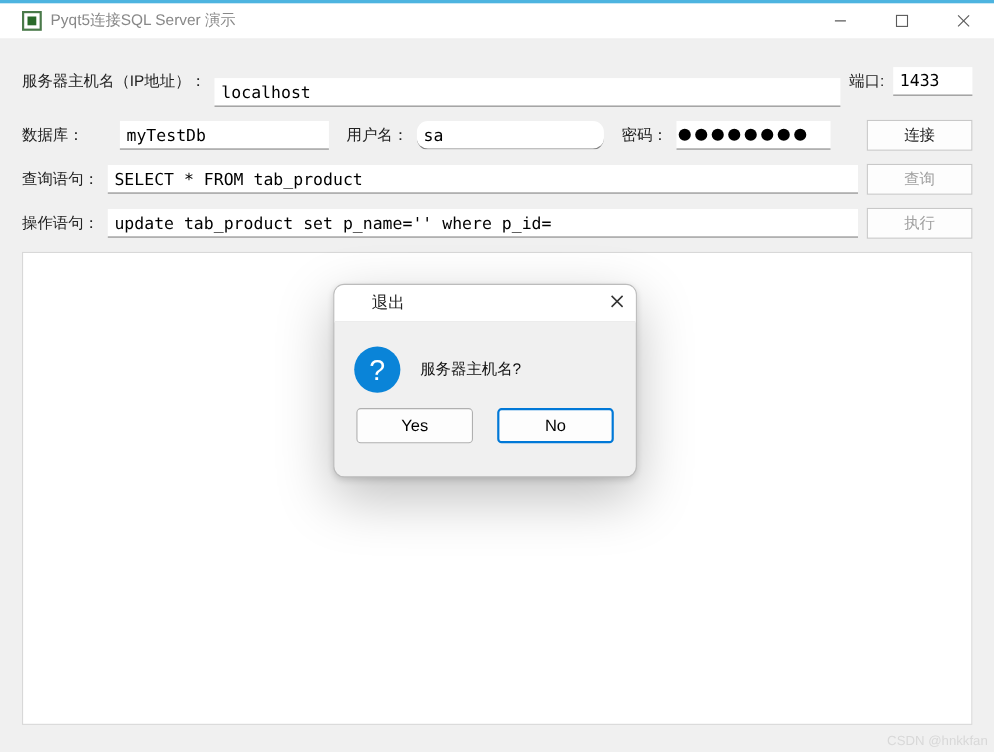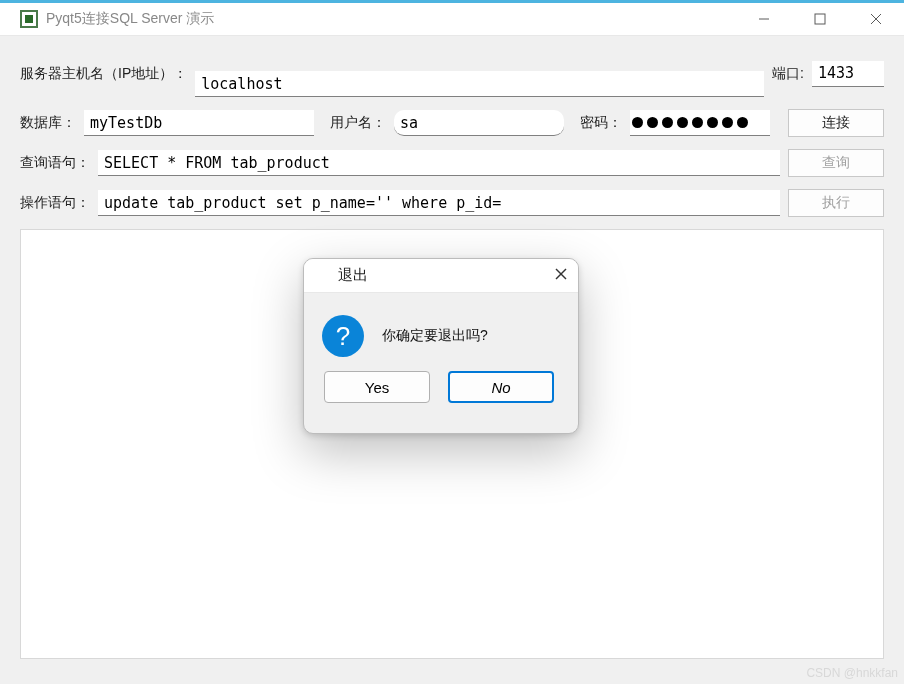--- a/index.html
+++ b/index.html
@@ -129,31 +129,31 @@
       width:42px; height:42px; border-radius:50%;
       background:#0a84d8;
       display:flex; align-items:center; justify-content:center;
       color:#fff; font-size:26px; font-weight:400;
       flex-shrink:0;
     }
     .modal-msg { font-size:14px; color:#111; }
     .modal-buttons {
       display:flex; gap:18px;
       padding: 0 20px 18px 20px;
-      justify-content:flex-start;
+      justify-content:space-between;
     }
     .dlg-btn {
       width:106px; height:32px;
       border:1px solid #b0b0b0;
       background:#fdfdfd;
       border-radius:4px;
       font-size:15px;
       display:flex; align-items:center; justify-content:center;
     }
-    .dlg-btn.focus { border:2px solid #0078d7;font-style:italic; }
+    .dlg-btn.focus { border:2px solid #0078d7; }
     .watermark {
       position:absolute; right:6px; bottom:4px;
       color:#d8d8d8; font-size:12px;
     }
   </style>
 </head>
 <body>
 
 <div class="window">
 
@@ -184,21 +184,21 @@
 
     <div class="row">
       <span class="lbl">服务器主机名（IP地址）：</span>
       <input class="field" style="flex: 1 1 0%; margin-top: 21px;" value="localhost">
       <span class="lbl">端口:</span>
       <input class="field" style="width: 72px;" value="1433">
     </div>
 
     <div class="row">
       <span class="lbl">数据库：</span>
-      <input class="field" style="width: 230px;" value="myTestDb">
+      <input class="field" style="width: 190px; margin-left: 25px;" value="myTestDb">
       <span class="lbl" style="margin-left:8px">用户名：</span>
       <input class="field" style="width: 170px; border-radius: 10px;" value="sa">
       <span class="lbl" style="margin-left:8px">密码：</span>
       <div class="field pwd-dots" style="width:140px" id="pwd-dots">
           <span></span>
           <span></span>
           <span></span>
           <span></span>
           <span></span>
           <span></span>
@@ -229,21 +229,21 @@
       <span class="ttext">退出</span>
       <div class="modal-close">
         <svg width="14" height="14">
             <line x1="2" y1="2" x2="12" y2="12" stroke="#333" stroke-width="1.4"></line>
             <line x1="12" y1="2" x2="2" y2="12" stroke="#333" stroke-width="1.4"></line>
           </svg>
       </div>
     </div>
     <div class="modal-body">
       <div class="qmark">?</div>
-      <div class="modal-msg">你确定要退出吗?</div>
+      <div class="modal-msg">服务器主机名?</div>
     </div>
     <div class="modal-buttons">
       <div class="dlg-btn">Yes</div>
       <div class="dlg-btn focus">No</div>
     </div>
   </div>
 
   <div class="watermark">CSDN @hnkkfan</div>
 </div>
 

